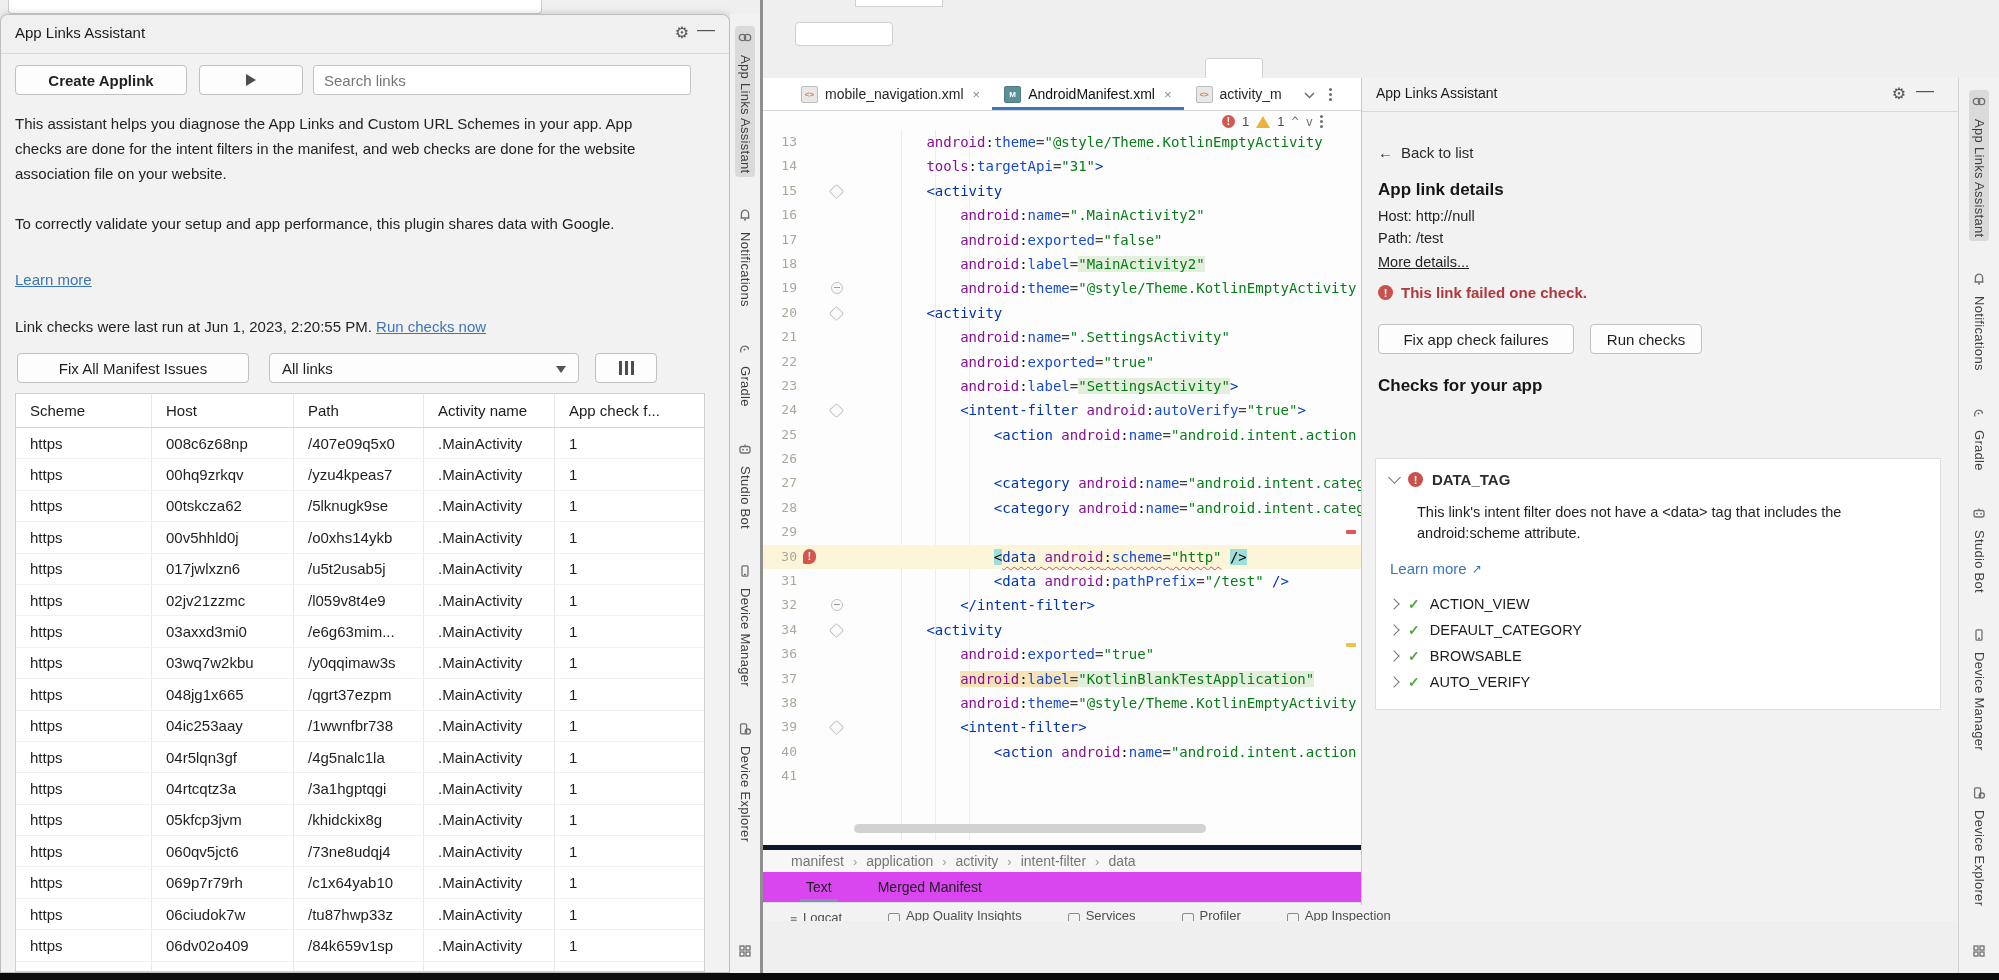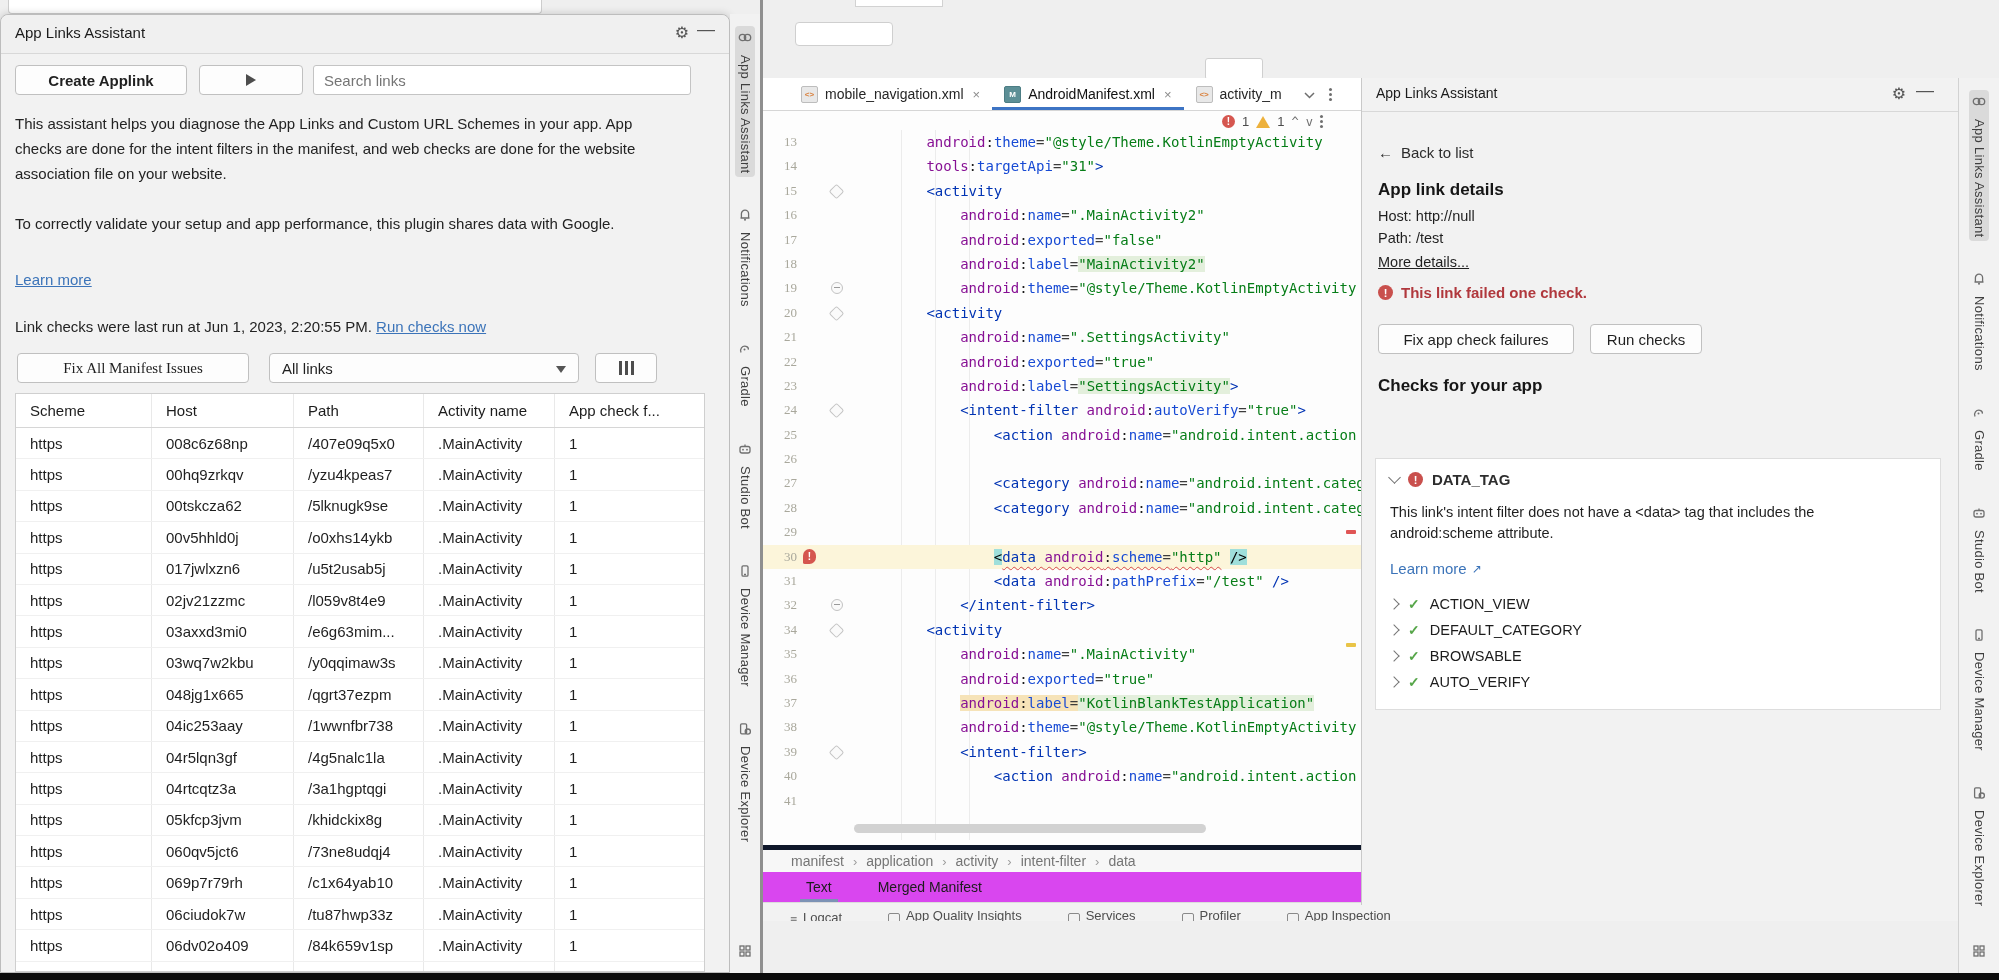--- a/index.html
+++ b/index.html
@@ -14,21 +14,21 @@
   .win-gear{position:absolute;top:8px;font-size:16px;color:#555;}
   .win-min{position:absolute;top:4px;font-size:18px;color:#555;}
   .btn{background:#fdfdfd;border:1px solid #c0c0c0;border-radius:4px;box-sizing:border-box;display:flex;align-items:center;justify-content:center;font-size:15px;color:#1f1f1f;cursor:default;}
   #create-btn{left:14px;top:50px;width:172px;height:30px;font-weight:bold;}
   #play-btn{left:198px;top:50px;width:104px;height:30px;}
   .play-tri{width:0;height:0;border-left:10px solid #4d4d4d;border-top:6px solid transparent;border-bottom:6px solid transparent;}
   #search-box{left:312px;top:50px;width:378px;height:30px;background:#fff;border:1px solid #c4c4c4;border-radius:3px;box-sizing:border-box;font-size:15px;color:#9a9a9a;padding:0 10px;font-family:"Liberation Sans",sans-serif;}
   .lw-par{left:14px;width:655px;font-size:15px;line-height:25px;color:#232323;}
   .link{color:#3c74b9;text-decoration:underline;cursor:pointer;}
   #lw-lastrun{left:14px;top:303px;font-size:15px;color:#232323;}
-  #fix-all-btn{left:16px;top:338px;width:232px;height:30px;font-family:Liberation Serif, serif;}
+  #fix-all-btn{left:16px;top:338px;width:232px;height:30px;}
   #links-dd{left:268px;top:338px;width:310px;height:30px;justify-content:flex-start;padding:0 12px;position:absolute;}
   .dd-caret{position:absolute;right:12px;top:12px;width:0;height:0;border-top:7px solid #555;border-left:5px solid transparent;border-right:5px solid transparent;}
   #cols-btn{left:594px;top:338px;width:62px;height:30px;gap:3px;}
   .colbar{width:3px;height:14px;background:#4d4d4d;}
 
   
   #links-table{left:14px;top:378px;width:690px;bottom:0;border:1px solid #cfcfcf;background:#fff;box-sizing:border-box;overflow:hidden;}
   .t-row{display:flex;height:30.4px;align-items:center;border-bottom:1px solid #f0f0f0;}
   .t-head .t-cell{font-size:15px;color:#1c1c1c;}
   .t-head{height:33px;border-bottom:1px solid #d6d6d6;}
@@ -56,21 +56,21 @@
   .tab-ic{width:15px;height:15px;border-radius:2px;display:flex;align-items:center;justify-content:center;font-size:8px;font-weight:bold;flex:none;}
   .tab-ic.xml{background:#e8e8e8;border:1px solid #bdbdbd;color:#d9803c;}
   .tab-ic.manifest{background:#5c8f96;color:#fff;border:1px solid #4c7d84;}
   .tab-ctrl{display:flex;align-items:center;gap:14px;margin-left:10px;color:#6e6e6e;}
   .vdots{width:3px;height:3px;background:#6e6e6e;border-radius:50%;box-shadow:0 -5px 0 #6e6e6e,0 5px 0 #6e6e6e;}
 
   #editor{left:763px;top:111px;width:598px;height:734px;background:#fdfdfd;overflow:hidden;}
   .iguide{position:absolute;top:19px;height:710px;width:1px;background:#ececec;}
   #code-area{position:absolute;left:0;top:19px;right:0;}
   .code-line{display:flex;height:24.4px;line-height:24.4px;font-family:"DejaVu Sans Mono","Liberation Mono",monospace;font-size:14px;white-space:pre;}
-  .ln{width:34px;flex:none;text-align:right;color:#a9a89c;font-size:13px;font-family:Liberation Serif, serif;}
+  .ln{width:34px;flex:none;text-align:right;color:#a9a89c;font-size:13px;}
   .foldcol{width:62px;flex:none;position:relative;}
   .fold-o{position:absolute;left:34px;top:7px;width:9px;height:9px;border:1px solid #c3c3c3;background:#fafafa;transform:rotate(45deg);border-radius:2px;}
   .fold-c{position:absolute;left:34px;top:6px;width:10px;height:10px;border:1px solid #c3c3c3;border-radius:50%;background:#fafafa;}
   .fold-c::after{content:"";position:absolute;left:2px;top:4px;width:6px;height:1px;background:#9a9a9a;}
   .err-balloon{position:absolute;left:6px;top:4px;width:13px;height:15px;background:#d5564f;border-radius:7px 7px 7px 2px;color:#fff;font-size:10px;font-weight:bold;text-align:center;line-height:15px;font-family:"Liberation Sans",sans-serif;}
   .line-err{background:#fcf5da;}
   .p{color:#1c1c1c}.t{color:#0033b3}.n{color:#871094}.a{color:#174ad4}.v{color:#067d17}.e{color:#3c3c3c}
   .hv{background:#e3efdc}.ht{background:#f6e3b8}
   .sel{background:#9fdfdb}
   .sq{text-decoration:underline;text-decoration-style:wavy;text-decoration-color:#d64a4a;text-decoration-thickness:1px;text-underline-offset:4px;}
@@ -103,21 +103,21 @@
   .rp-line{position:absolute;left:16px;font-size:14.5px;color:#1f1f1f;}
   #rp-failed{position:absolute;left:16px;top:206px;display:flex;align-items:center;gap:8px;font-size:15px;font-weight:bold;color:#b0383d;}
   .err-circle{width:15px;height:15px;border-radius:50%;background:#c9504d;color:#fff;font-size:11px;font-weight:bold;display:flex;align-items:center;justify-content:center;flex:none;}
   #rp-fix-btn{left:16px;top:246px;width:196px;height:30px;position:absolute;}
   #rp-run-btn{left:228px;top:246px;width:112px;height:30px;position:absolute;}
   #rp-checks-title{position:absolute;left:16px;top:298px;font-size:17px;font-weight:bold;color:#161616;}
   #rp-checks-desc{position:absolute;left:16px;top:328px;width:500px;font-size:14.5px;line-height:21px;color:#1f1f1f;}
   #rp-card{position:absolute;left:13px;top:380px;width:566px;height:252px;background:#fff;border:1px solid #ddd;box-sizing:border-box;padding:12px 14px;}
   #dt-row{display:flex;align-items:center;gap:9px;font-size:15px;color:#2d2d2d;font-weight:bold;}
   .chev-down{width:8px;height:8px;border-right:1.6px solid #6e6e6e;border-bottom:1.6px solid #6e6e6e;transform:rotate(45deg);margin-top:-4px;}
-  #dt-desc{margin-top:14px;width:505px;font-size:14.5px;line-height:21px;color:#1f1f1f;}
+  #dt-desc{margin-top:14px;width:505px;font-size:14.5px;line-height:21px;color:#1f1f1f;margin-left:27px;}
   #dt-learn{margin-top:16px;font-size:15px;color:#3c74b9;display:flex;gap:5px;align-items:center;}
   .check-row{display:flex;align-items:center;gap:10px;margin-top:9px;height:17px;font-size:14.5px;color:#1c1c1c;}
   .chev-right{width:7px;height:7px;border-right:1.5px solid #767676;border-top:1.5px solid #767676;transform:rotate(45deg);flex:none;}
   .chk{color:#57a64a;font-weight:bold;font-size:14px;}
 
   
   #frag-a{left:8px;top:0;width:532px;height:13px;background:#fff;border:1px solid #cdcdcd;border-top:none;border-radius:0 0 4px 4px;}
   #frag-b{left:795px;top:22px;width:96px;height:22px;background:#fff;border:1px solid #cfcfcf;border-radius:4px;}
   #frag-c{left:855px;top:0;width:86px;height:6px;background:#fff;border:1px solid #d2d2d2;border-top:none;}
   #frag-d{left:1205px;top:58px;width:56px;height:20px;background:#fff;border:1px solid #cfcfcf;border-radius:3px;}
@@ -397,21 +397,20 @@
         <div class="code-line"><span class="ln">24</span><span class="foldcol"><span class="fold-o"></span></span><span class="src"><span class="p">            </span><span class="t">&lt;intent-filter</span><span class="p"> </span><span class="n">android</span><span class="p">:</span><span class="a">autoVerify</span><span class="e">=</span><span class="v">"true"</span><span class="t">&gt;</span></span></div>
         <div class="code-line"><span class="ln">25</span><span class="foldcol"></span><span class="src"><span class="p">                </span><span class="t">&lt;action</span><span class="p"> </span><span class="n">android</span><span class="p">:</span><span class="a">name</span><span class="e">=</span><span class="v">"android.intent.action</span></span></div>
         <div class="code-line"><span class="ln">26</span><span class="foldcol"></span><span class="src"></span></div>
         <div class="code-line"><span class="ln">27</span><span class="foldcol"></span><span class="src"><span class="p">                </span><span class="t">&lt;category</span><span class="p"> </span><span class="n">android</span><span class="p">:</span><span class="a">name</span><span class="e">=</span><span class="v">"android.intent.categ</span></span></div>
         <div class="code-line"><span class="ln">28</span><span class="foldcol"></span><span class="src"><span class="p">                </span><span class="t">&lt;category</span><span class="p"> </span><span class="n">android</span><span class="p">:</span><span class="a">name</span><span class="e">=</span><span class="v">"android.intent.categ</span></span></div>
         <div class="code-line"><span class="ln">29</span><span class="foldcol"></span><span class="src"></span></div>
         <div class="code-line line-err"><span class="ln">30</span><span class="foldcol"><span class="err-balloon">!</span></span><span class="src"><span class="p">                </span><span class="sel">&lt;</span><span class="t sq">data</span><span class="p sq"> </span><span class="n sq">android</span><span class="p sq">:</span><span class="a sq">scheme</span><span class="e sq">=</span><span class="v sq">"http"</span><span class="p"> </span><span class="sel">/&gt;</span></span></div>
         <div class="code-line"><span class="ln">31</span><span class="foldcol"></span><span class="src"><span class="p">                </span><span class="t">&lt;data</span><span class="p"> </span><span class="n">android</span><span class="p">:</span><span class="a">pathPrefix</span><span class="e">=</span><span class="v">"/test"</span><span class="p"> </span><span class="t">/&gt;</span></span></div>
         <div class="code-line"><span class="ln">32</span><span class="foldcol"><span class="fold-c"></span></span><span class="src"><span class="p">            </span><span class="t">&lt;/intent-filter&gt;</span></span></div>
         <div class="code-line"><span class="ln">34</span><span class="foldcol"><span class="fold-o"></span></span><span class="src"><span class="p">        </span><span class="t">&lt;activity</span></span></div>
-        <div class="code-line"><span class="ln">35</span><span class="foldcol"></span><span class="src"><span class="p">            </span><span class="n">android</span><span class="p">:</span><span class="a">name</span><span class="e">=</span><span class="v">".MainActivity"</span></span></div>
         <div class="code-line"><span class="ln">36</span><span class="foldcol"></span><span class="src"><span class="p">            </span><span class="n">android</span><span class="p">:</span><span class="a">exported</span><span class="e">=</span><span class="v">"true"</span></span></div>
         <div class="code-line"><span class="ln">37</span><span class="foldcol"></span><span class="src"><span class="p">            </span><span class="n ht">android</span><span class="p ht">:</span><span class="a ht">label</span><span class="e ht">=</span><span class="v hv">"KotlinBlankTestApplication"</span></span></div>
         <div class="code-line"><span class="ln">38</span><span class="foldcol"></span><span class="src"><span class="p">            </span><span class="n">android</span><span class="p">:</span><span class="a">theme</span><span class="e">=</span><span class="v">"@style/Theme.KotlinEmptyActivity</span></span></div>
         <div class="code-line"><span class="ln">39</span><span class="foldcol"><span class="fold-o"></span></span><span class="src"><span class="p">            </span><span class="t">&lt;intent-filter&gt;</span></span></div>
         <div class="code-line"><span class="ln">40</span><span class="foldcol"></span><span class="src"><span class="p">                </span><span class="t">&lt;action</span><span class="p"> </span><span class="n">android</span><span class="p">:</span><span class="a">name</span><span class="e">=</span><span class="v">"android.intent.action</span></span></div>
         <div class="code-line"><span class="ln">41</span><span class="foldcol"></span><span class="src"></span></div>
       </div>
   </div>
 
   <div class="abs" id="insp-widget">

